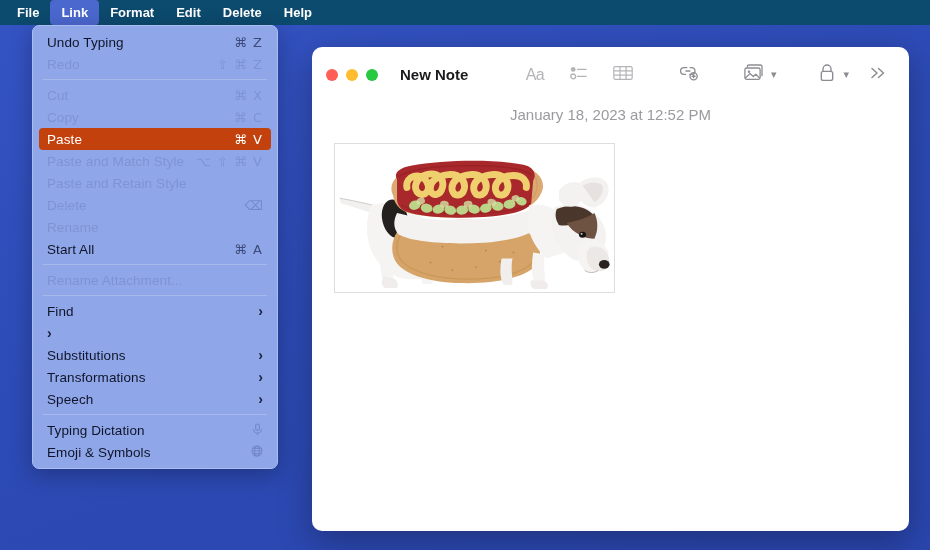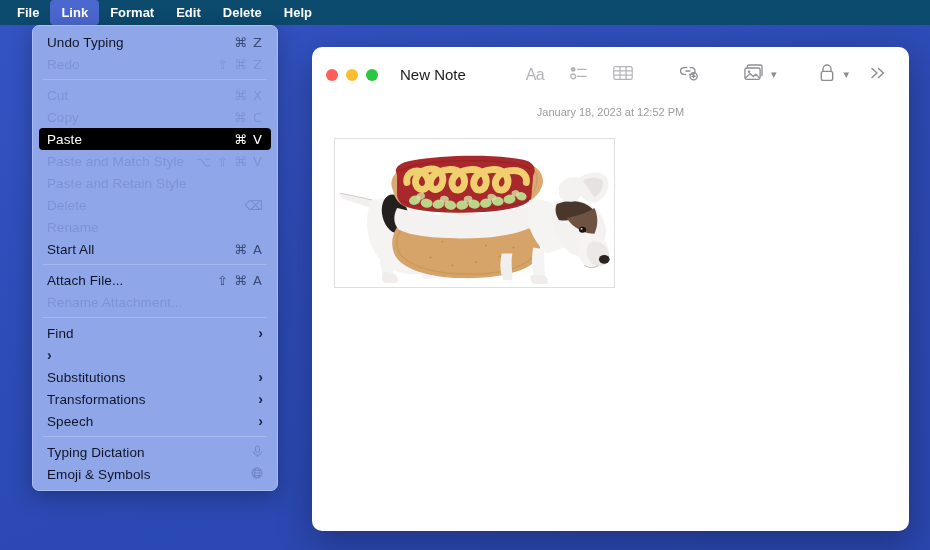--- a/index.html
+++ b/index.html
@@ -53,21 +53,21 @@
     justify-content: space-between;
     height: 22px;
     margin: 0 6px;
     padding: 0 8px;
     border-radius: 4px;
     font-size: 13.5px;
     color: #10142a;
     white-space: nowrap;
   }
   .menu-row.disabled { color: #7e93d2; }
-  .menu-row.highlight { background: #000000; color: #ffffff; }
+  .menu-row.highlight { background: #c2410c; color: #ffffff; }
   .menu-row .label { letter-spacing: 0.1px; }
   .menu-row .accel {
     font-size: 13px;
     color: #3c4a7a;
     letter-spacing: 1px;
     font-family: "DejaVu Sans", sans-serif;
   }
   .menu-row.disabled .accel { color: #7e93d2; }
   .menu-row.highlight .accel { color: #ffffff; }
   .menu-sep {
@@ -101,21 +101,21 @@
   }
   .traffic-lights { display: flex; gap: 8px; align-items: center; }
   .tl { width: 12px; height: 12px; border-radius: 50%; display:block; }
   .tl.red { background: #ff5f57; }
   .tl.yellow { background: #febc2e; }
   .tl.green { background: #28c840; }
 
   #note-title {
     margin-left: 22px;
     font-size: 15px;
-    font-weight: 400;
+    font-weight: 700;
     color: #1b1b1d;
     white-space: nowrap;
   }
 
   .toolbar-right {
     margin-left: auto;
     display: flex;
     align-items: flex-end;
   }
   .tb-group { display: flex; align-items: center; }
@@ -131,21 +131,21 @@
     font-size: 11px; color: #8c8c92; margin-left: 1px;
     line-height: 1;
   }
   .aa-text {
     font-size: 16px; letter-spacing: -0.5px; color: #b4b4b8;
     font-family: "Liberation Sans", sans-serif;
   }
 
   #note-date {
     text-align: center;
-    font-size: 11px;
+    font-size: 15px;
     color: #9a9a9f;
     margin-top: 4px;
   }
 
   #note-body {
     padding: 20px 0 0 22px;
   }
   #note-image-frame {
     width: 281px;
     height: 150px;
@@ -209,24 +209,20 @@
     <span class="label">Rename</span>
     <span class="accel"></span>
   </div>
   <div class="menu-row">
     <span class="label">Start All</span>
     <span class="accel">⌘ A</span>
   </div>
 
   <div class="menu-sep"></div>
 
-  <div class="menu-row">
-    <span class="label">Attach File...</span>
-    <span class="accel">⇧ ⌘ A</span>
-  </div>
   <div class="menu-row disabled">
     <span class="label">Rename Attachment...</span>
     <span class="accel"></span>
   </div>
 
   <div class="menu-sep"></div>
 
   <div class="menu-row">
     <span class="label">Find</span>
     <span class="arrow-glyph">›</span>

